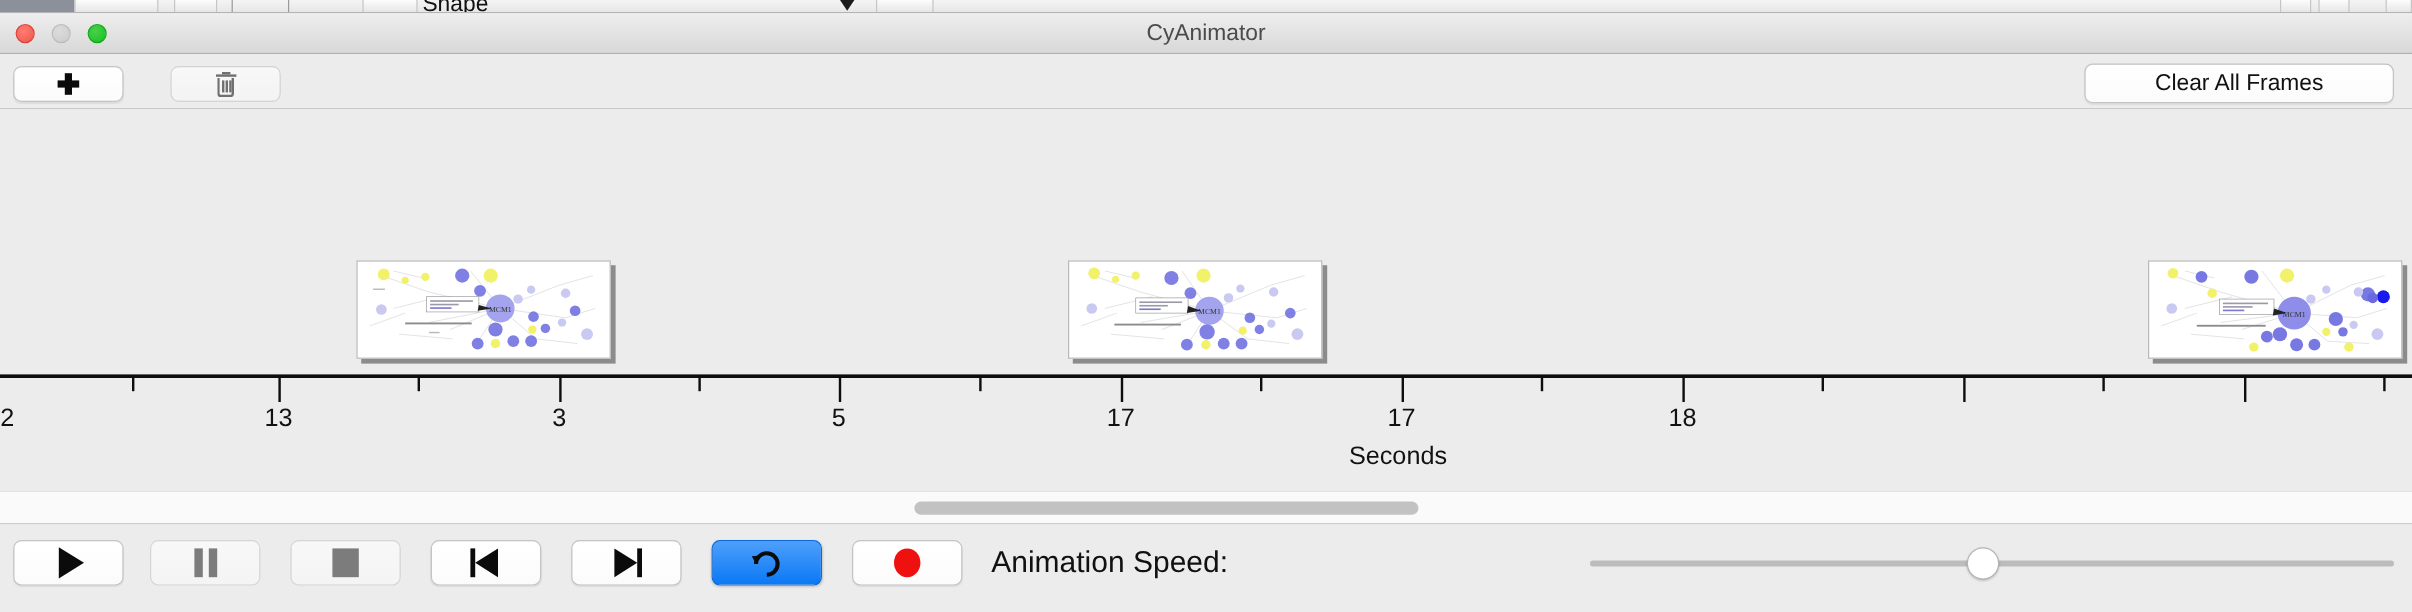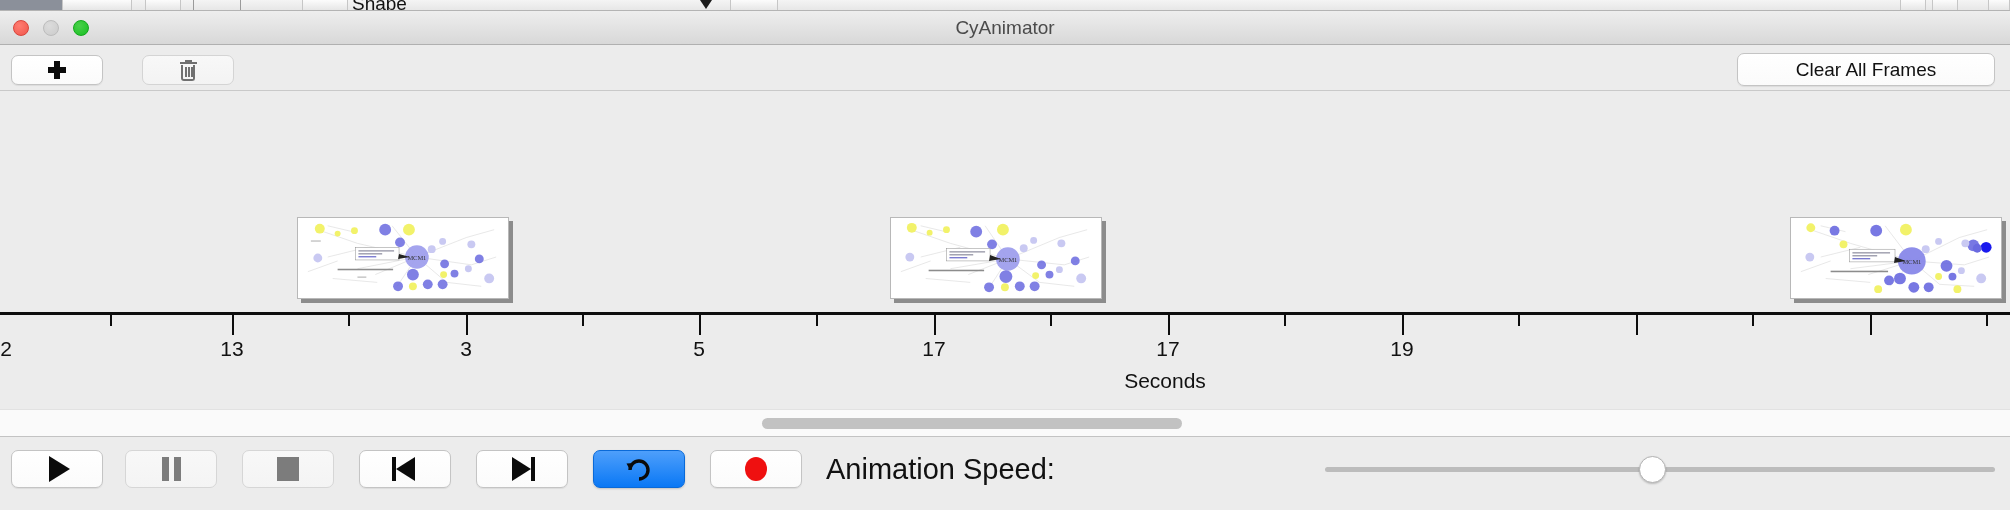--- a/index.html
+++ b/index.html
@@ -161,21 +161,21 @@
   .pbtn-play { left: 11px;  width: 92px; }
   .pbtn-pause{ left: 125px; width: 92px; }
   .pbtn-stop { left: 242px; width: 92px; }
   .pbtn-prev { left: 359px; width: 92px; }
   .pbtn-next { left: 476px; width: 92px; }
   .pbtn-loop { left: 593px; width: 92px; }
   .pbtn-rec  { left: 710px; width: 92px; }
 
   .speed-label {
     position: absolute; left: 826px; top: 13px; height: 38px; line-height: 38px;
-    font-size: 29px; color: #111;
+    font-size: 25px; color: #111;
   }
   .slider {
     position: absolute; left: 1325px; top: 13px; width: 670px; height: 38px;
   }
   .slider .track {
     position: absolute; left: 0; top: 17px; width: 670px; height: 5px;
     border-radius: 3px; background: #bcbcbc;
   }
   .slider .thumb {
     position: absolute; left: 314px; top: 6px; width: 27px; height: 27px;
@@ -398,21 +398,21 @@
     <div class="tick minor" style="left:1752px"></div>
     <div class="tick major" style="left:1870px"></div>
     <div class="tick minor" style="left:1986px"></div>
 
     <div class="tick-label" style="left:6px">2</div>
     <div class="tick-label" style="left:232px">13</div>
     <div class="tick-label" style="left:466px">3</div>
     <div class="tick-label" style="left:699px">5</div>
     <div class="tick-label" style="left:934px">17</div>
     <div class="tick-label" style="left:1168px">17</div>
-    <div class="tick-label" style="left:1402px">19</div>
+    <div class="tick-label" style="left:1402px">18</div>
 
     <div class="axis-title">
       <span>Seconds</span>
     </div>
   </div>
 
   <div class="hscroll">
     <div class="thumb"></div>
   </div>
 

